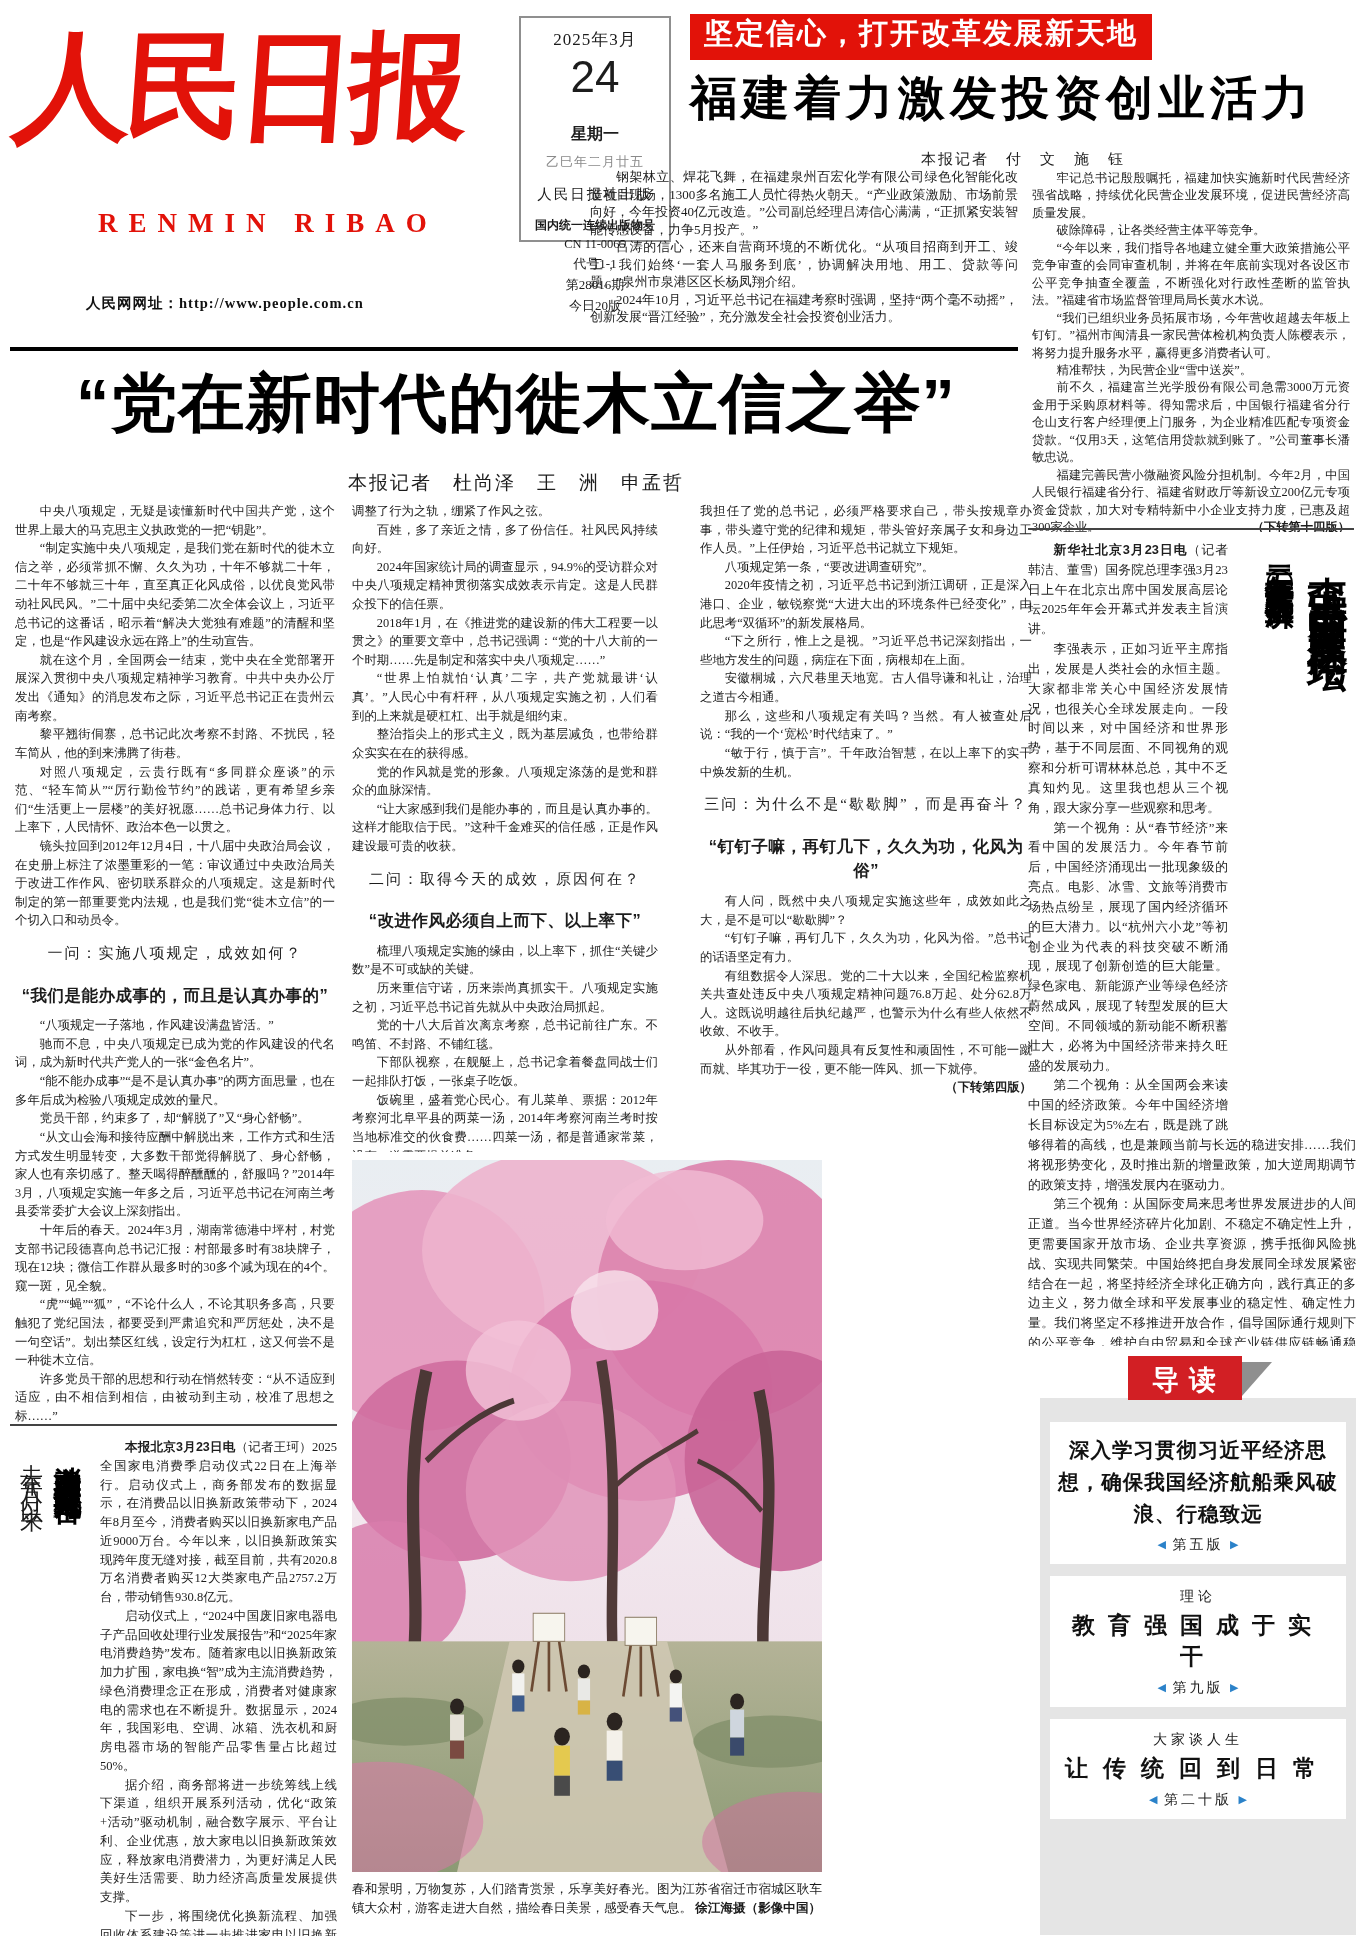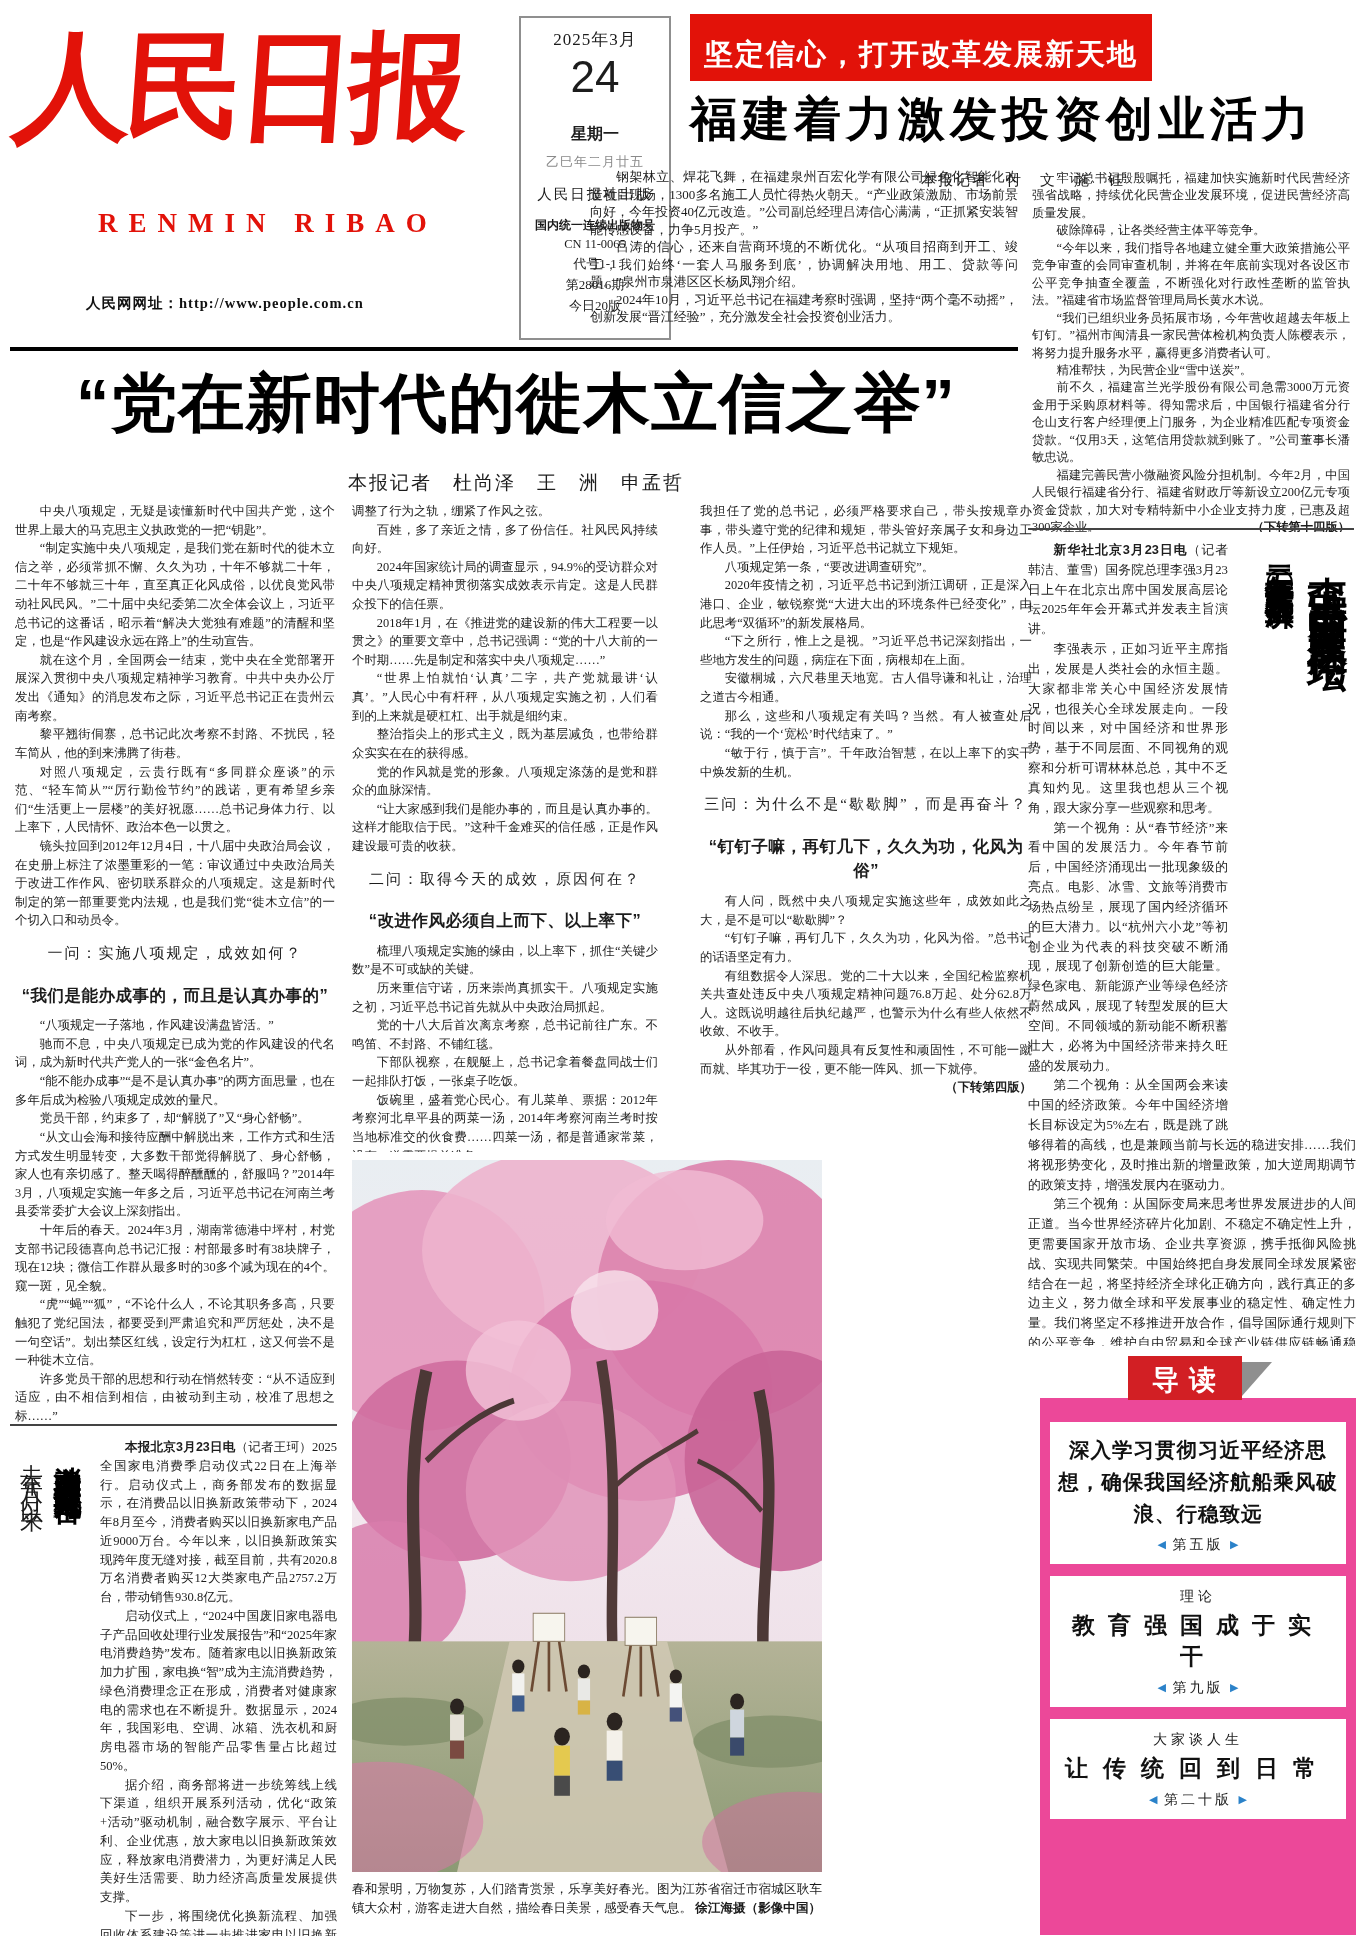--- a/index.html
+++ b/index.html
@@ -8,35 +8,35 @@
   .page { position:relative; width:1356px; height:1937px; background:#fff; margin:0 auto; overflow:hidden; }
 
   
   .masthead-title { position:absolute; left:14px; top:2px; width:470px; font-size:118px; line-height:1.45;
     font-weight:900; color:#e21209; letter-spacing:-6px; transform:skewX(-4deg); font-family:"Liberation Serif",serif; }
   .masthead-latin { position:absolute; left:98px; top:208px; font-size:27px; letter-spacing:11px; color:#e21209;
     font-weight:700; font-family:"Liberation Serif",serif; }
   .masthead-url { position:absolute; left:86px; top:294px; font-size:14.5px; font-weight:700; letter-spacing:1px; color:#111; }
 
   
-  .datebox { position:absolute; left:519px; top:16px; width:152px; height:324px; border:2px solid #8f8f8f;
+  .datebox { position:absolute; left:519px; top:16px; width:152px; height:226px; border:2px solid #8f8f8f;
     text-align:center; padding-top:10px; background:#fff; }
   .db-month { font-size:17px; letter-spacing:1px; }
   .db-day { font-size:44px; line-height:1.2; font-family:"Liberation Sans",sans-serif; }
   .db-week { font-size:16px; margin-top:20px; font-weight:600; }
   .db-lunar { font-size:13px; color:#8a8a8a; margin-top:8px; letter-spacing:1px; }
   .db-pub { font-size:14.5px; margin-top:14px; letter-spacing:2px; }
   .db-no-label { font-size:12px; font-weight:700; margin-top:13px; font-family:"Liberation Sans",sans-serif; }
   .db-no { font-size:12.5px; margin-top:3px; }
   .db-code, .db-issue, .db-pages { font-size:13px; margin-top:3px; }
 
   
   .fj-top { position:absolute; left:690px; top:14px; width:666px; }
   .fj-banner { display:inline-block; background:#e21209; color:#fff; font-family:"Liberation Sans",sans-serif;
-    font-weight:800; font-size:29px; letter-spacing:2px; padding:21px 14px 6px; }
+    font-weight:800; font-size:29px; letter-spacing:2px; padding:0 14px 6px; }
   .fj-headline { margin-top:7px; font-family:"Liberation Sans",sans-serif; font-weight:900; font-size:47px;
     letter-spacing:5px; color:#000; white-space:nowrap; }
   .fj-byline { margin-top:20px; text-align:center; font-size:15px; letter-spacing:2px; }
   .news-col { position:absolute; text-align:justify; overflow:hidden; }
   .fj-col1 { left:590px; top:168px; width:428px; height:178px; font-size:13px; line-height:1.35; }
   .fj-col2 { left:1032px; top:170px; width:318px; height:362px; font-size:12.3px; line-height:1.42; }
 
   
   .rule-main { position:absolute; left:10px; top:347px; width:1008px; height:4px; background:#000; }
   .rule-lq   { position:absolute; left:1028px; top:528px; width:326px; height:2px; background:#444; }
@@ -81,21 +81,21 @@
   .photo-caption { position:absolute; left:352px; top:1880px; width:470px; font-size:12.6px; line-height:1.5;
     text-align:justify; }
   .photo-caption .credit { font-weight:700; white-space:nowrap; }
 
   
   .dd-tab { position:absolute; left:1128px; top:1356px; height:44px; background:#d21f24; color:#fff;
     font-family:"Liberation Sans",sans-serif; font-weight:800; font-size:27px; letter-spacing:10px;
     padding:6px 16px 0 24px; z-index:2; }
   .dd-tab::after { content:""; position:absolute; right:-30px; top:6px; width:0; height:0;
     border-top:34px solid #8f8f8f; border-right:30px solid transparent; z-index:-1; }
-  .dd-panel { position:absolute; left:1040px; top:1398px; width:316px; height:537px; background:#ec4899; padding:24px 10px 10px; }
+  .dd-panel { position:absolute; left:1040px; top:1398px; width:316px; height:537px; background:#e5e5e5; padding:24px 10px 10px; }
   .dd-card { background:#fff; text-align:center; padding:12px 8px 10px; margin-bottom:12px; }
   .dd-kicker { font-size:14px; letter-spacing:4px; margin-bottom:4px; }
   .dd-kicker:empty { display:none; margin:0; }
   .dd-title { font-family:"Liberation Sans",sans-serif; font-weight:800; color:#111; }
   .dd-t1 { font-size:20.5px; line-height:1.55; letter-spacing:1px; }
   .dd-t2 { font-size:23px; letter-spacing:13px; }
   .dd-t3 { font-size:20.5px; letter-spacing:1px; }
   .dd-t4 { font-size:23px; letter-spacing:15px; }
   .dd-page { margin-top:7px; font-size:14px; letter-spacing:3px; color:#222; }
   .dd-arrow { color:#2b82c9; font-size:11px; vertical-align:1.5px; letter-spacing:0; }

